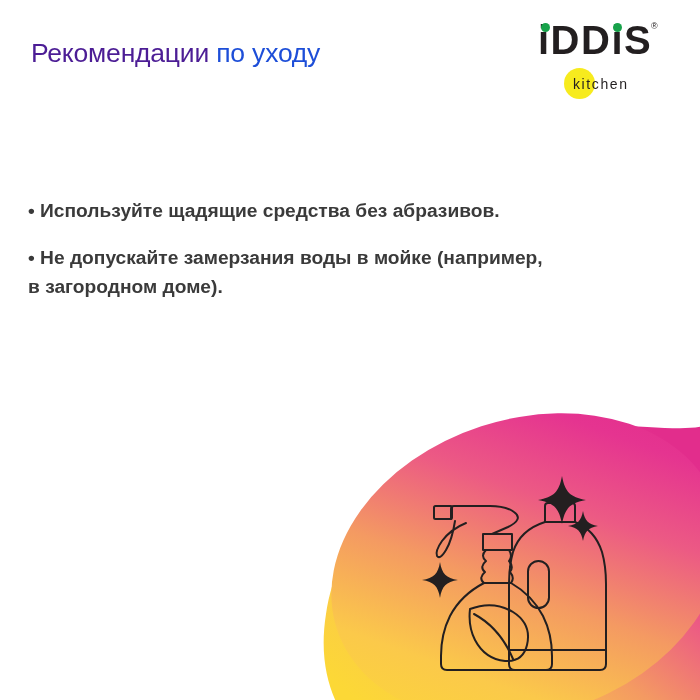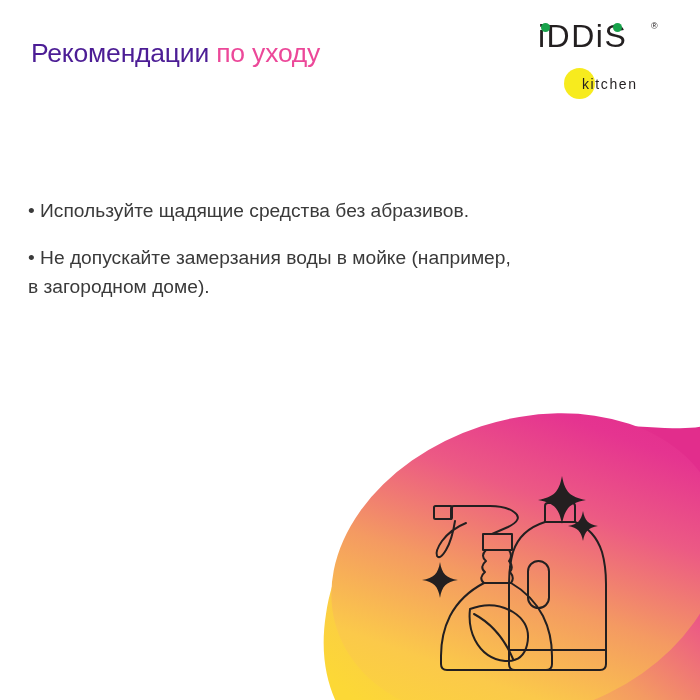--- a/index.html
+++ b/index.html
@@ -37,36 +37,36 @@
     position: absolute;
     left: 31px;
     top: 40px;
     font-size: 26.5px;
     font-weight: 400;
     letter-spacing: -0.2px;
     white-space: nowrap;
     line-height: 1;
   }
   .title-accent { color: #4c1d95; }
-  .title-rest   { color: #ec4899; }
+  .title-rest   { color: #1d4ed8; }
 
   
   .logo {
     position: absolute;
     left: 538px;
     top: 20px;
     width: 150px;
     height: 80px;
   }
   .logo-wordmark {
     position: absolute;
     left: 0;
     top: 0;
-    font-size: 32px;
-    font-weight: 400;
+    font-size: 40px;
+    font-weight: 700;
     letter-spacing: 1.5px;
     color: #231f20;
     line-height: 1;
     white-space: nowrap;
   }
   .logo-dot {
     position: absolute;
     width: 9px;
     height: 9px;
     border-radius: 50%;
@@ -99,36 +99,36 @@
   }
   .logo-sub-text {
     position: absolute;
     left: 9px;
     top: 8px;
     font-size: 14px;
     letter-spacing: 1.6px;
     color: #231f20;
     line-height: 16px;
     white-space: nowrap;
-    margin-left: 9px;
   }
 
   
   .content {
     position: absolute;
     left: 28px;
     top: 196px;
     width: 648px;
   }
   .bullet {
     color: #3a3a3a;
     font-size: 19.2px;
     line-height: 29px;
     margin-bottom: 18px;
     white-space: pre-line;
+    font-weight: bold;
   }
   .bullet:last-child { margin-bottom: 1px; }
   .bullet.tight {
     letter-spacing: -0.25px;
   }
 
   
   .blob-wrap {
     position: absolute;
     left: 0;

